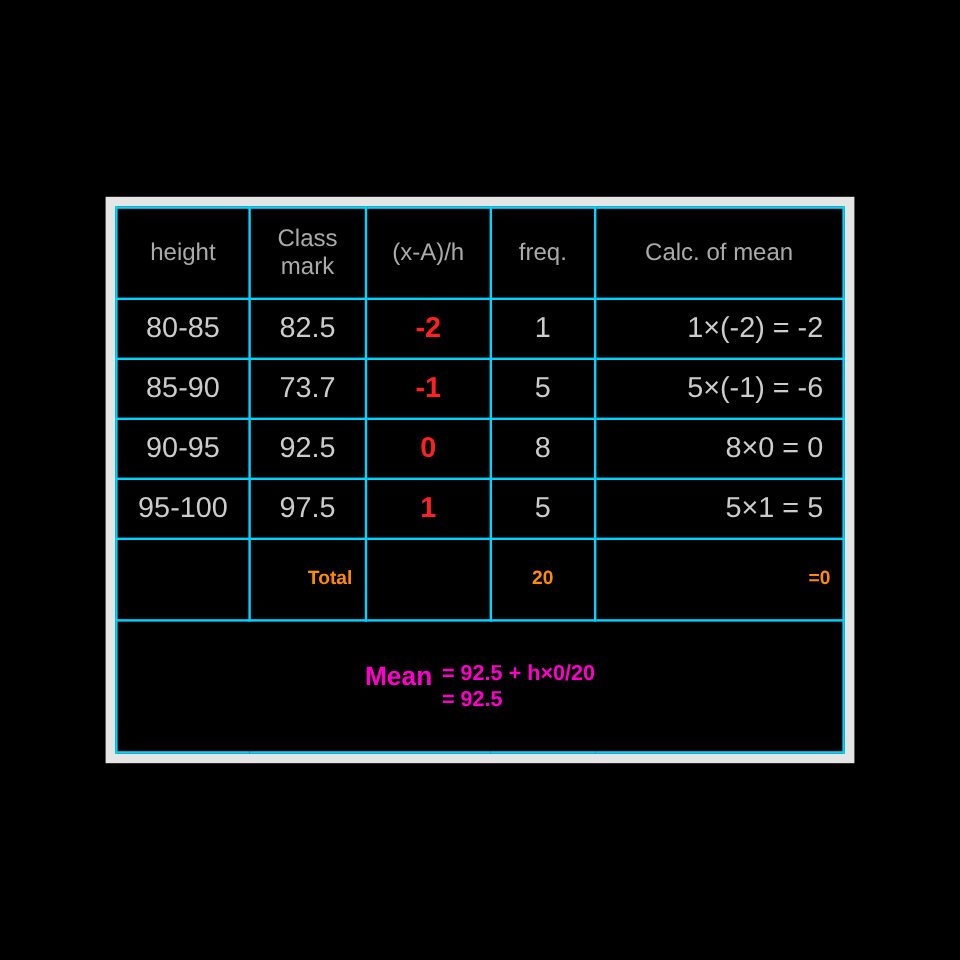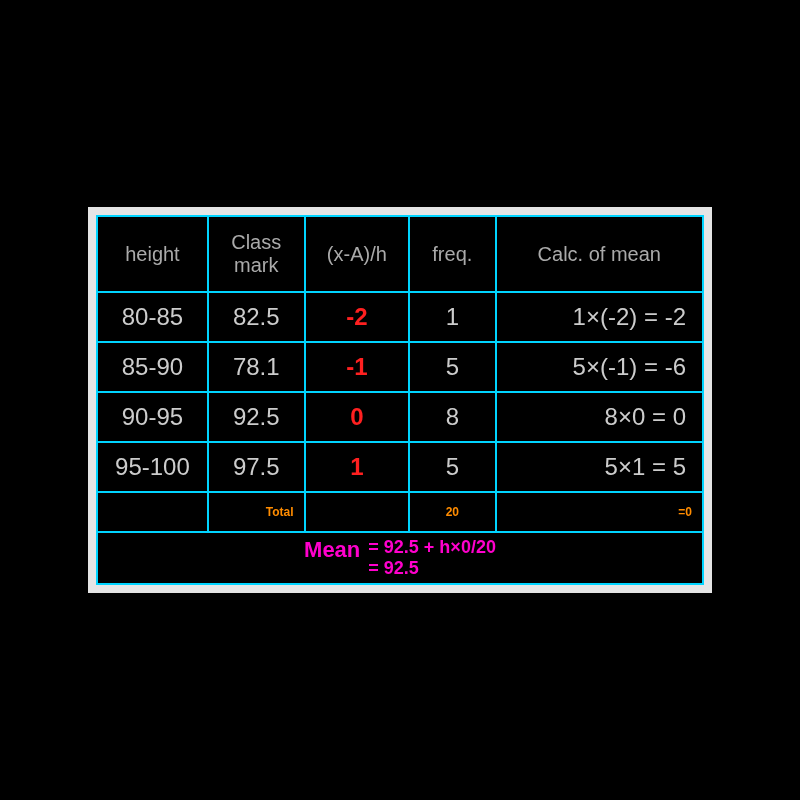--- a/index.html
+++ b/index.html
@@ -56,22 +56,22 @@
     }
 
     .calc-cell {
       text-align: right;
       padding-right: 16px;
       color: #ccc;
       font-size: 20px;
     }
 
     .total-row td {
-      font-size: 12px;
-      padding: 12px 10px;
+      font-size: 16px;
+      padding: 24px 10px;
     }
 
     .total-label {
       text-align: right;
       color: #ff8c00;
       font-weight: bold;
       font-size: 26px;
     }
 
     .total-freq {
@@ -83,21 +83,21 @@
 
     .total-calc {
       text-align: right;
       padding-right: 16px;
       color: #ff8c00;
       font-weight: bold;
       font-size: 26px;
     }
 
     .mean-row td {
-      padding: 4px 20px;
+      padding: 33px 20px;
       text-align: left;
     }
 
     .mean-content {
       display: flex;
       align-items: flex-start;
       justify-content: center;
     }
 
     .mean-label {
@@ -142,21 +142,21 @@
       <tr class="data-row">
         <td class="height-cell">80-85</td>
         <td>82.5</td>
         <td class="red">-2</td>
         <td>1</td>
         <td class="calc-cell">1×(-2) = -2</td>
       </tr>
 
       <tr class="data-row">
         <td class="height-cell">85-90</td>
-        <td>78.1</td>
+        <td>73.7</td>
         <td class="red">-1</td>
         <td>5</td>
         <td class="calc-cell">5×(-1) = -6</td>
       </tr>
 
       <tr class="data-row">
         <td class="height-cell">90-95</td>
         <td>92.5</td>
         <td class="red">0</td>
         <td>8</td>

